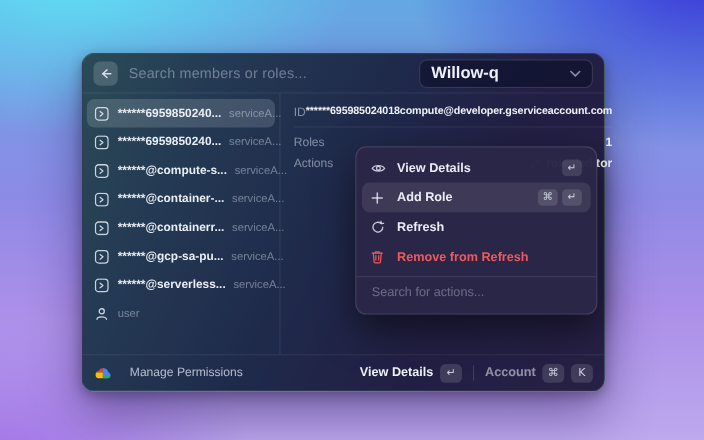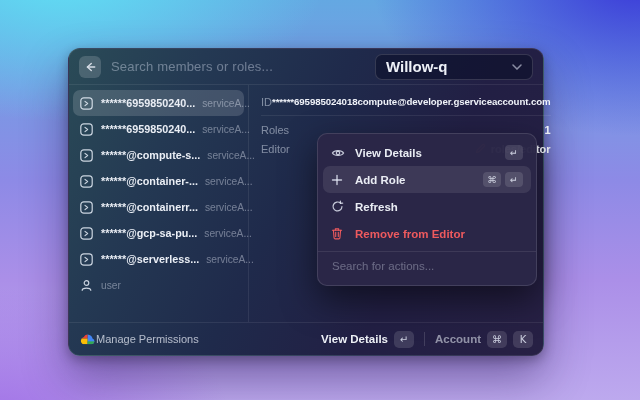--- a/index.html
+++ b/index.html
@@ -7,21 +7,21 @@
   body {
     font-family:"Liberation Sans","DejaVu Sans",sans-serif;
     background:
       radial-gradient(75% 70% at 10% -8%, rgba(96,226,245,1) 0%, rgba(96,226,245,0) 55%),
       radial-gradient(70% 65% at 100% -5%, rgba(56,48,216,0.95) 0%, rgba(56,48,216,0) 60%),
       radial-gradient(60% 55% at 0% 105%, rgba(158,107,230,0.9) 0%, rgba(158,107,230,0) 60%),
       linear-gradient(180deg, #64a8e2 0%, #8d8ae6 45%, #ab8fe8 70%, #bda9ee 100%);
     position:relative;
   }
   .window {
-    position:absolute; left:68px; top:48px; width:476px; height:308px;
+    position:absolute; left:74px; top:48px; width:476px; height:308px;
     border-radius:12px; overflow:visible;
     background:linear-gradient(116deg, #2a4b57 0%, #243953 22%, #1f2a4b 46%, #221f44 70%, #272044 100%);
     border:1px solid rgba(255,255,255,0.10);
     box-shadow:0 22px 45px rgba(35,20,80,0.45), 0 4px 12px rgba(0,0,0,0.30);
     display:flex; flex-direction:column;
   }
   
   .header { height:36px; display:flex; align-items:center; padding:0 10px; gap:10px;
     border-bottom:1px solid rgba(255,255,255,0.08); flex:0 0 36px; }
   .back-btn { width:22px; height:22px; border-radius:6px; background:rgba(255,255,255,0.16);
@@ -67,21 +67,21 @@
   .mkeys { margin-left:auto; display:flex; gap:4px; }
   .key { min-width:18px; height:15px; padding:0 3px; border-radius:4px;
     background:rgba(255,255,255,0.12); color:rgba(238,243,255,0.78);
     font-size:9.5px; display:flex; align-items:center; justify-content:center;
     font-family:"DejaVu Sans","Liberation Sans",sans-serif; }
   .mdiv { border-top:1px solid rgba(255,255,255,0.09); margin:4px -5px 0; }
   .msearch { height:28px; display:flex; align-items:center; padding:0 9px;
     font-size:11.5px; color:rgba(226,233,246,0.35); }
   
   .footer { flex:0 0 33px; border-top:1px solid rgba(255,255,255,0.08);
-    display:flex; align-items:center; padding:0 10px; gap:0; }
+    display:flex; align-items:center; padding:0 10px; gap:16px; }
   .appname { font-size:11px; color:rgba(235,240,250,0.72); }
   .fright { margin-left:auto; display:flex; align-items:center; gap:6px; }
   .flabel { font-size:11.5px; color:#eef1f7; font-weight:700; }
   .flabel.dim { color:rgba(235,240,250,0.55); }
   .fkey { min-width:20px; height:17px; padding:0 4px; border-radius:5px;
     background:rgba(255,255,255,0.13); color:rgba(238,243,255,0.80); font-size:10px;
     display:flex; align-items:center; justify-content:center;
     font-family:"DejaVu Sans","Liberation Sans",sans-serif; }
   .fsep { width:1px; height:14px; background:rgba(255,255,255,0.14); margin:0 4px; }
 </style>
@@ -194,21 +194,21 @@
       <div class="drow">
         <span class="lbl">ID</span>
         <span class="val small">******695985024018compute@developer.gserviceaccount.com</span>
       </div>
       <div class="ddiv"></div>
       <div class="drow">
         <span class="lbl">Roles</span>
         <span class="val">1</span>
       </div>
       <div class="drow">
-        <span class="lbl">Editor</span>
+        <span class="lbl">Actions</span>
         <span class="valwrap">
           <svg width="11" height="11" viewBox="0 0 12 12" fill="none" stroke="#e0694b" stroke-width="1.2" stroke-linejoin="round">
               <path d="M1.6 10.4 L2.3 7.9 L8.3 1.9 a1.15 1.15 0 0 1 1.65 0 l.15.15 a1.15 1.15 0 0 1 0 1.65 L4.1 9.7 Z"></path>
             </svg>
           <span class="val">roles/editor</span>
         </span>
       </div>
     </div>
 
     <div class="menu">
@@ -249,21 +249,21 @@
       <div class="mitem danger">
         <span class="mic">
             <svg width="12" height="13" viewBox="0 0 12 13" fill="none" stroke-width="1.1" stroke-linecap="round" stroke-linejoin="round" stroke="currentColor">
               <path d="M1.4 3.2 H10.6"></path>
               <path d="M4.3 3.2 V1.9 H7.7 V3.2"></path>
               <path d="M2.4 3.2 L3.1 11 a1 1 0 0 0 1 0.9 h3.8 a1 1 0 0 0 1 -0.9 L9.6 3.2"></path>
               <path d="M4.7 5.4 V9.4"></path>
               <path d="M7.3 5.4 V9.4"></path>
             </svg>
           </span>
-        <span class="mlabel">Remove from Editor</span>
+        <span class="mlabel">Remove from Refresh</span>
       </div>
       <div class="mdiv"></div>
       <div class="msearch">Search for actions...</div>
     </div>
 
   </div>
 
   <div class="footer">
     <svg width="17" height="13" viewBox="0 0 18 14">
       <defs>

